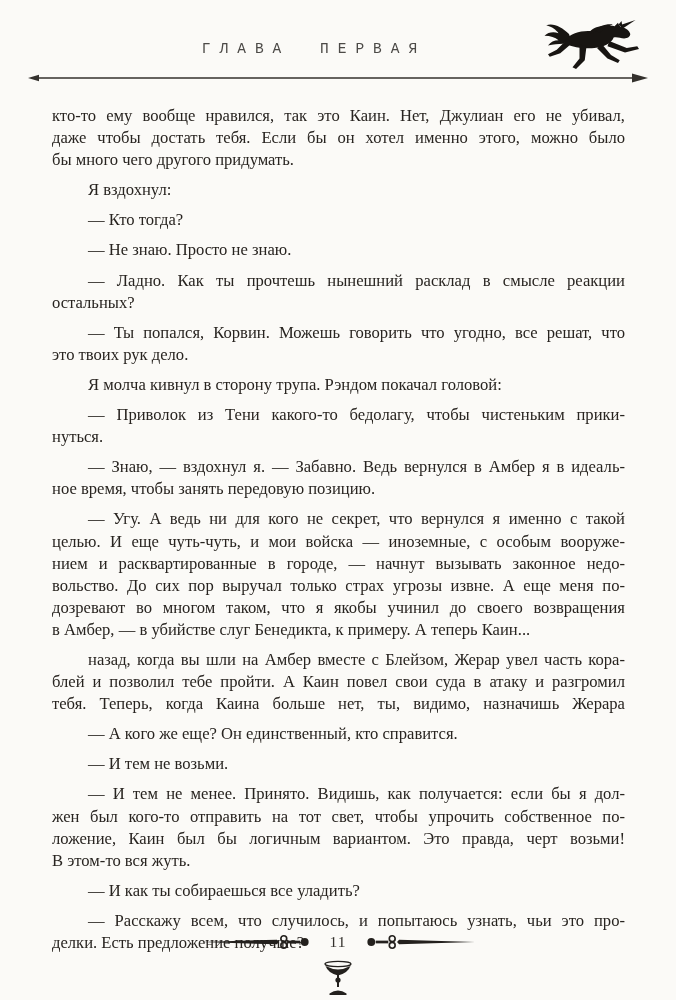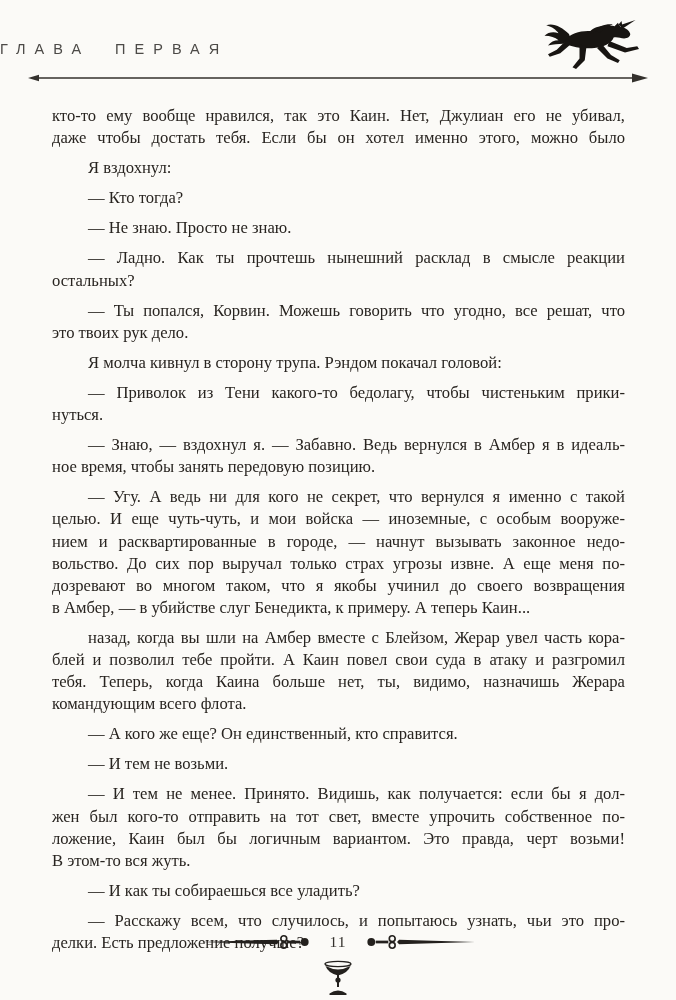--- a/index.html
+++ b/index.html
@@ -12,25 +12,26 @@
   .page {
     position: relative;
     width: 676px; height: 1000px;
     color: #262320;
   }
 
   
   .chapter-title {
     position: absolute;
     top: 41px; left: 0; right: 48px;
+    text-align: center;
     font-size: 14.5px;
     letter-spacing: 9px;
     word-spacing: 12px;
     color: #4c4a47;
-    font-family: Liberation Sans, sans-serif;
+    font-family: Liberation Mono, monospace;
   }
   .unicorn {
     position: absolute;
     top: 20px; right: 26px;
     width: 106px; height: 56px;
   }
   .header-rule {
     position: absolute;
     top: 72px; left: 28px;
     width: 620px; height: 12px;
@@ -103,20 +104,21 @@
   <svg class="header-rule" viewBox="0 0 620 12" aria-hidden="true">
     <line x1="8" y1="6" x2="608" y2="6" stroke="#34312d" stroke-width="1.4"></line>
     <polygon points="0,6 11,2.8 11,9.2" fill="#34312d"></polygon>
     <polygon points="620,6 604,1.6 604,10.4" fill="#34312d"></polygon>
   </svg>
 
   <div class="text-block">
       <div class="para">
         <div class="line">кто-то ему вообще нравился, так это Каин. Нет, Джулиан его не убивал,</div>
         <div class="line">даже чтобы достать тебя. Если бы он хотел именно этого, можно было</div>
+        <div class="line last">бы много чего другого придумать.</div>
       </div>
       <div class="para indent">
         <div class="line last">Я вздохнул:</div>
       </div>
       <div class="para indent">
         <div class="line last">— Кто тогда?</div>
       </div>
       <div class="para indent">
         <div class="line last">— Не знаю. Просто не знаю.</div>
       </div>
@@ -144,31 +146,30 @@
         <div class="line">целью. И еще чуть-чуть, и мои войска — иноземные, с особым вооруже-</div>
         <div class="line">нием и расквартированные в городе, — начнут вызывать законное недо-</div>
         <div class="line">вольство. До сих пор выручал только страх угрозы извне. А еще меня по-</div>
         <div class="line">дозревают во многом таком, что я якобы учинил до своего возвращения</div>
         <div class="line last">в Амбер, — в убийстве слуг Бенедикта, к примеру. А теперь Каин...</div>
       </div>
       <div class="para indent">
         <div class="line">назад, когда вы шли на Амбер вместе с Блейзом, Жерар увел часть кора-</div>
         <div class="line">блей и позволил тебе пройти. А Каин повел свои суда в атаку и разгромил</div>
         <div class="line">тебя. Теперь, когда Каина больше нет, ты, видимо, назначишь Жерара</div>
-        <div class="line last">командующим всего флота.</div>
       </div>
       <div class="para indent">
         <div class="line last">— А кого же еще? Он единственный, кто справится.</div>
       </div>
       <div class="para indent">
         <div class="line last">— И тем не возьми.</div>
       </div>
       <div class="para indent">
         <div class="line">— И тем не менее. Принято. Видишь, как получается: если бы я дол-</div>
-        <div class="line">жен был кого-то отправить на тот свет, вместе упрочить собственное по-</div>
+        <div class="line">жен был кого-то отправить на тот свет, чтобы упрочить собственное по-</div>
         <div class="line">ложение, Каин был бы логичным вариантом. Это правда, черт возьми!</div>
         <div class="line last">В этом-то вся жуть.</div>
       </div>
       <div class="para indent">
         <div class="line last">— И как ты собираешься все уладить?</div>
       </div>
       <div class="para indent">
         <div class="line">— Расскажу всем, что случилось, и попытаюсь узнать, чьи это про-</div>
         <div class="line last">делки. Есть предложение получше?</div>
       </div>

